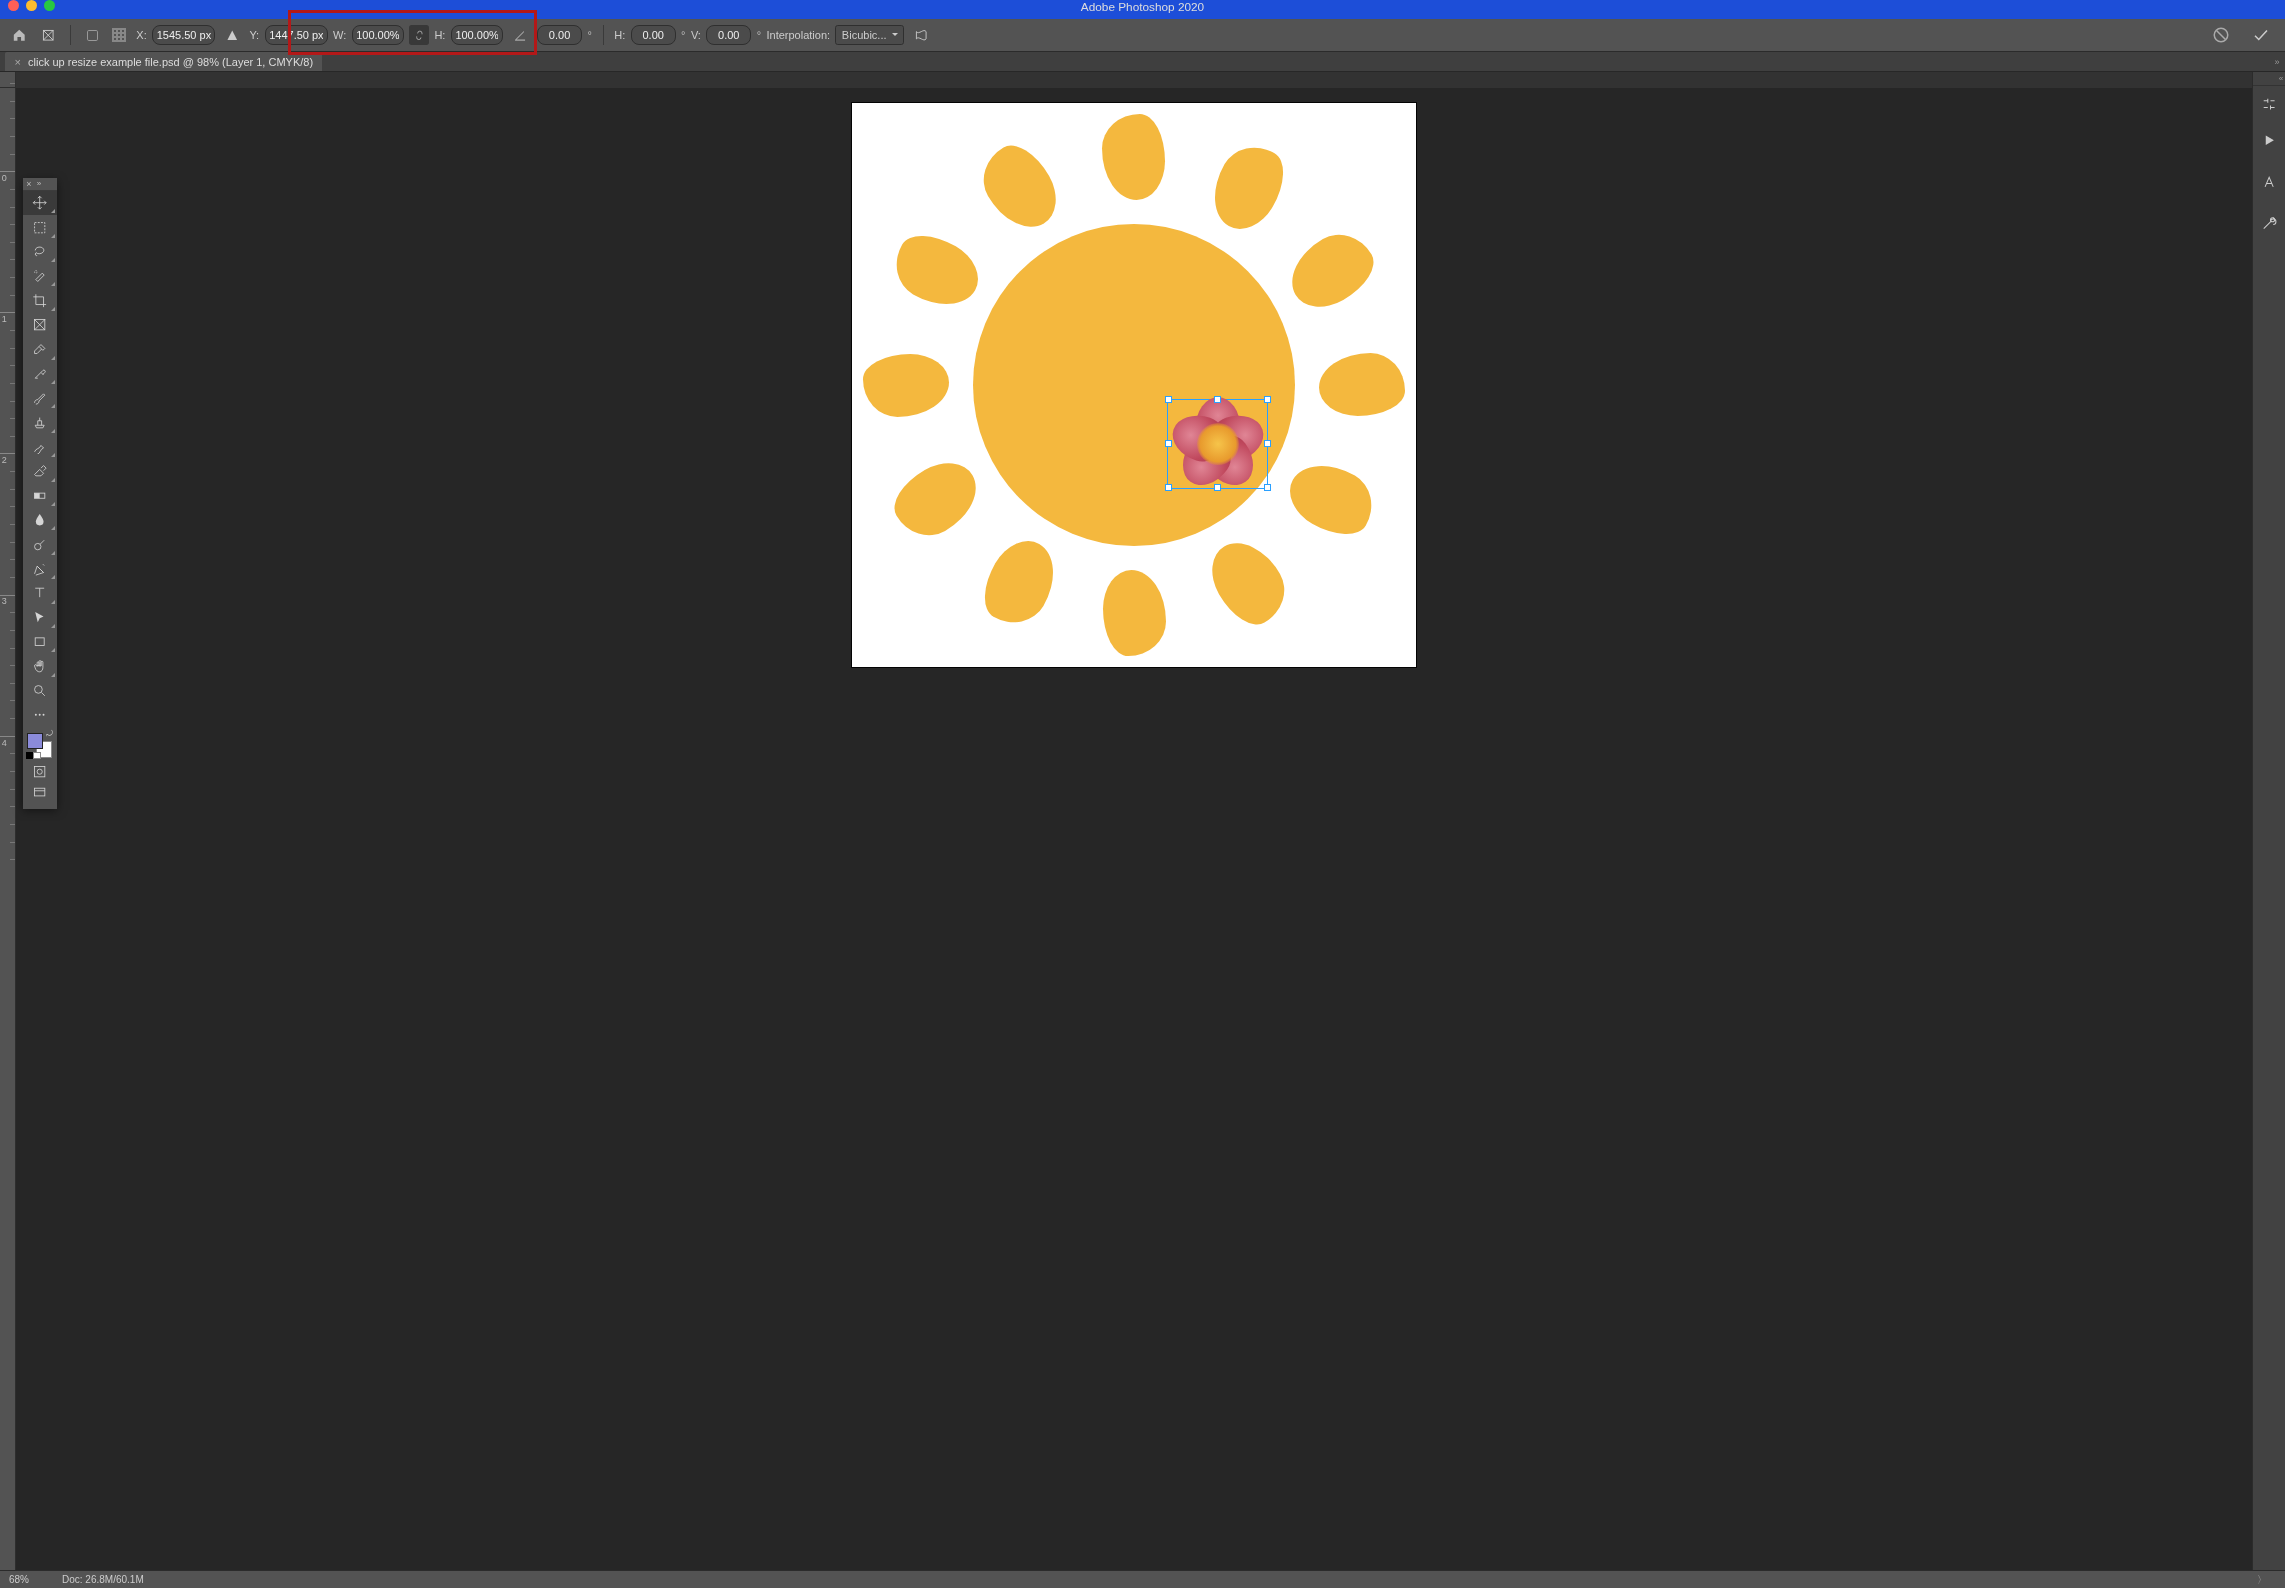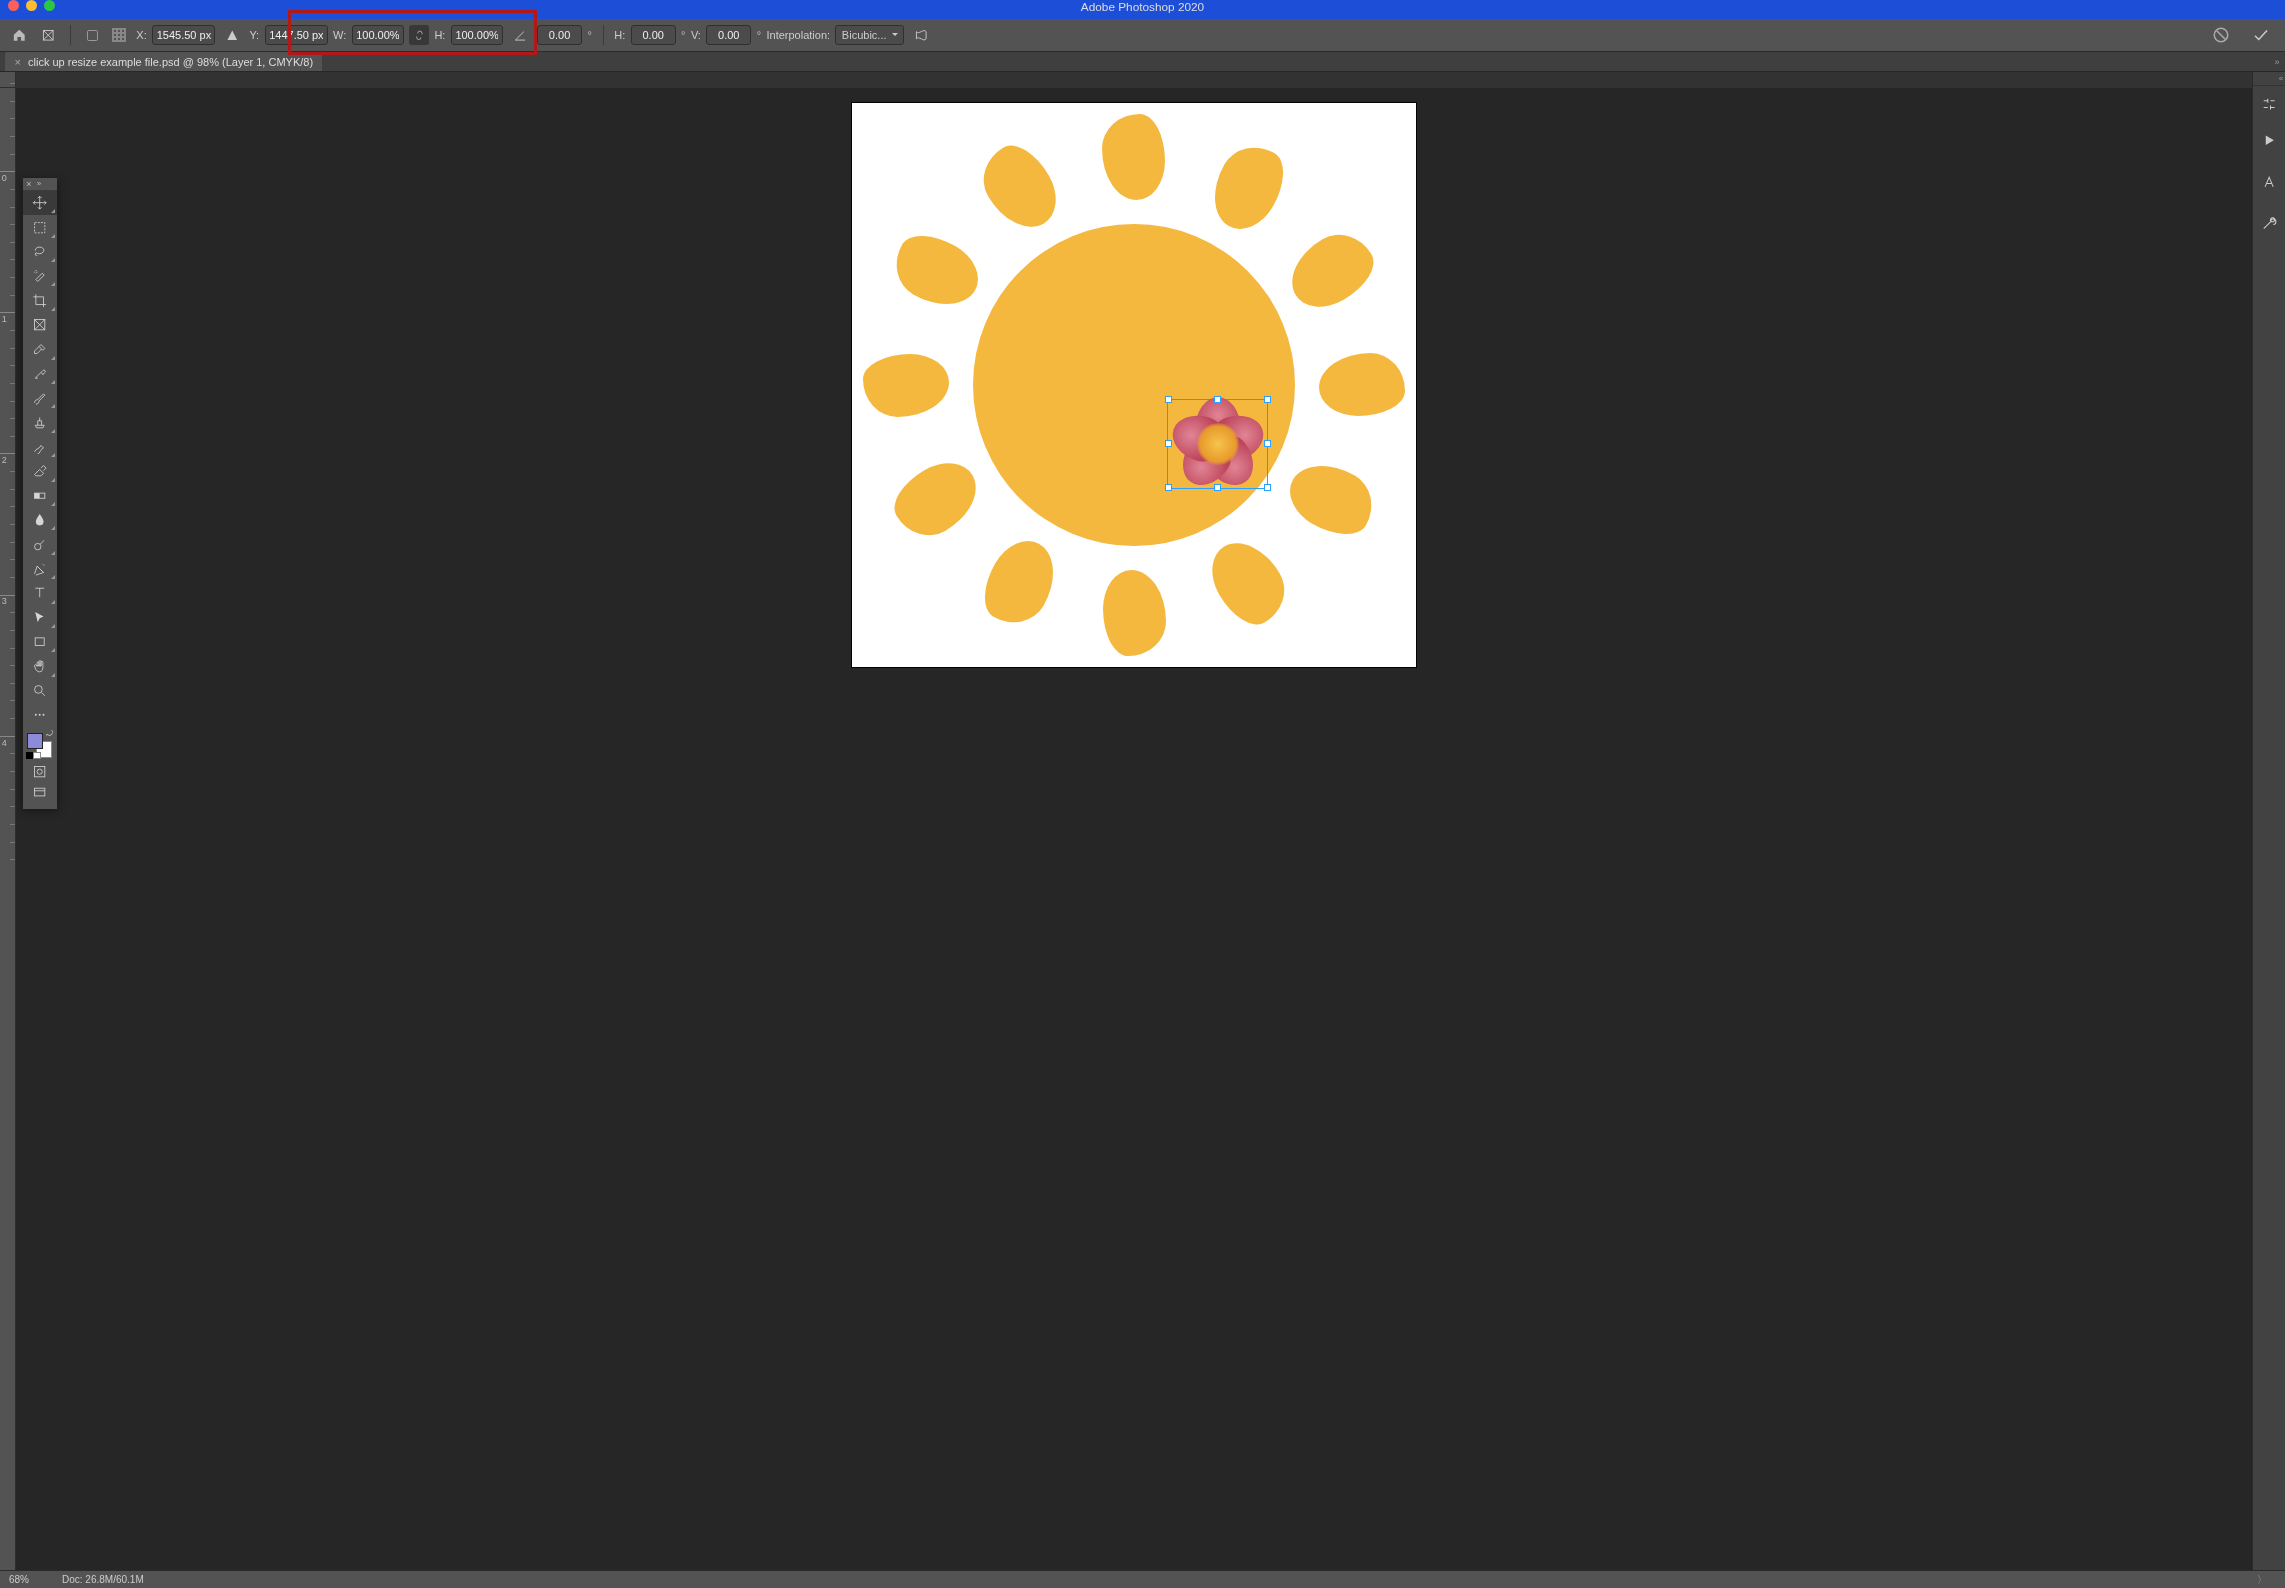--- a/index.html
+++ b/index.html
@@ -18,21 +18,21 @@
   
   .options-bar { height: 33px; background: #535353; display: flex; align-items: center; padding: 0 7.2px; border-bottom: 0.9px solid #2b2b2b; gap: 5.4px; position: relative; }
   .icon-btn { width: 23.5px; height: 23.5px; display: flex; align-items: center; justify-content: center; color: #ccc; }
   .icon-btn svg { width: 14.5px; height: 14.5px; stroke: currentColor; fill: none; stroke-width: 1.5; }
   .checkbox-slot { width: 20px; height: 20px; display:flex; align-items:center; justify-content:center;}
   .checkbox-slot .box { width: 11px; height: 11px; border:0.9px solid #999; border-radius:1.8px;}
   .grid-icon-btn { width: 23.5px; height:23.5px; display:flex; align-items:center; justify-content:center; }
   .grid-icon { width:14.5px;height:14.5px; border:0.9px solid #888; display:grid; grid-template:repeat(3,1fr)/repeat(3,1fr); }
   .grid-icon div{ border:0.9px solid #888;}
   .opt-label { color:#ccc; font-size:11px; }
-  .opt-input { background:#4b4b4b; border:0.9px solid #2f2f2f; border-radius:3px; color:#eee; font-size:11px; height:20px; padding:0 3.6px; text-align:center; }
+  .opt-input { background:#4b4b4b; border:0.9px solid #2f2f2f; border-radius:8px; color:#eee; font-size:11px; height:20px; padding:0 3.6px; text-align:center; }
   .w60  { width:63px; }
   .w55  { width:52px; }
   .w48  { width:45px; }
   .link-btn { width:20px; height:20px; background:#383838; border-radius:2.7px; display:flex; align-items:center; justify-content:center; }
   .link-btn svg{width:12.7px;height:12.7px;stroke:#bbb;fill:none;stroke-width:1.5;}
   .divider { width:0.9px; height:20px; background:#3a3a3a; margin:0 5.4px;}
   .degree{color:#bbb;}
   .select-like{ background:#4b4b4b; border:0.9px solid #2f2f2f; border-radius:2.7px; height:20px;
      display:flex; align-items:center; padding:0 16.3px 0 5.4px; font-size:11px; position:relative; min-width:52px; }
   .select-like::after{ content:""; position:absolute; right:4.5px; top:7.2px; border:3.6px solid transparent; border-top-color:#ccc; }

